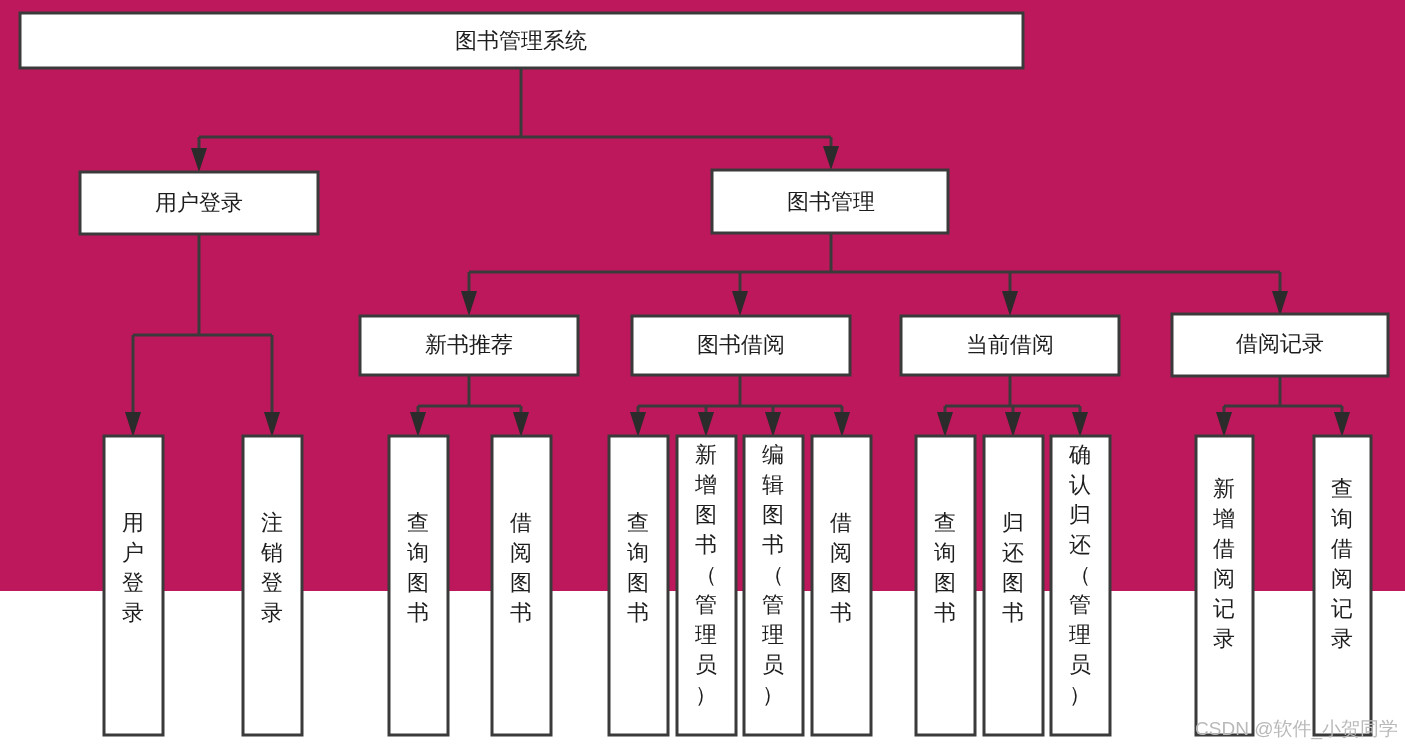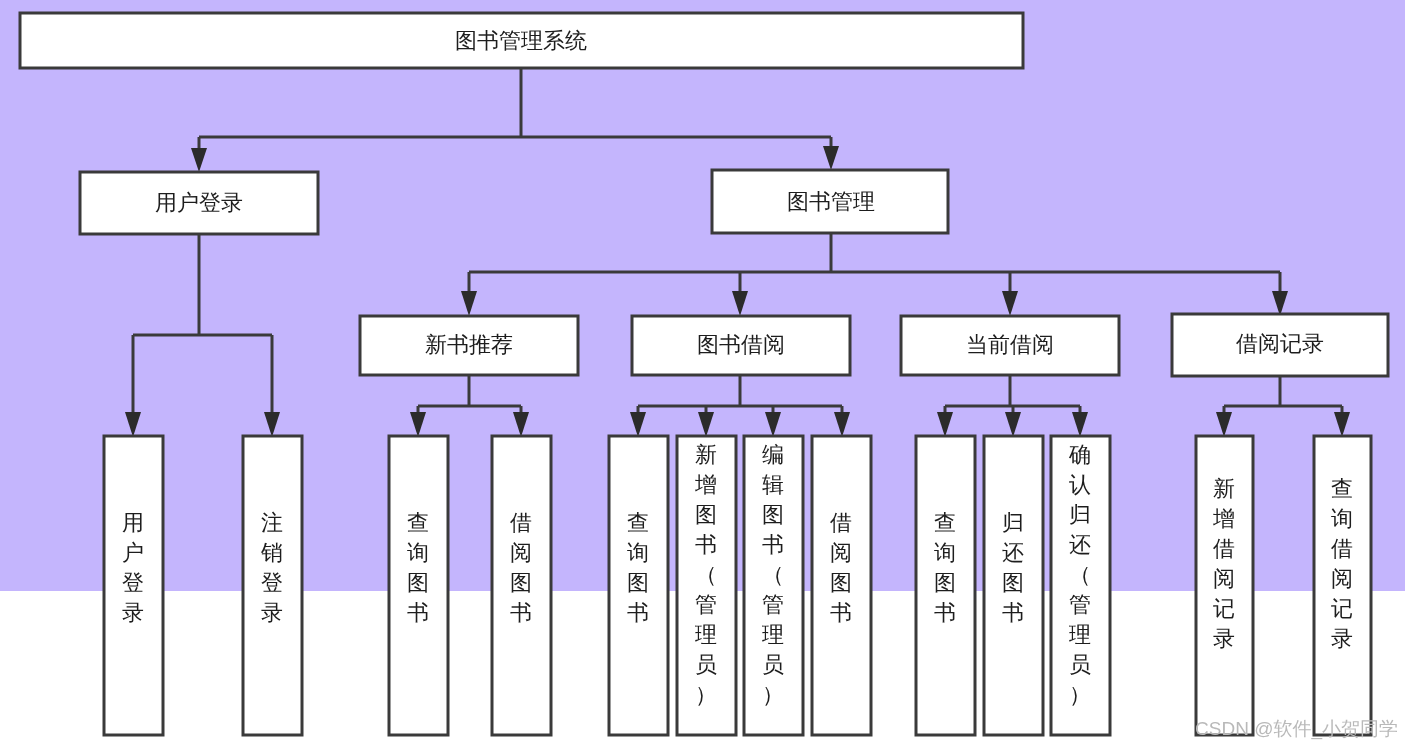--- a/index.html
+++ b/index.html
@@ -10,21 +10,21 @@
   body {
     width: 1405px;
     height: 747px;
     font-family: "Liberation Sans", "DejaVu Sans", sans-serif;
     overflow: hidden;
   }
   #diagram-root {
     position: relative;
     width: 1405px;
     height: 591px;
-    background: #c4b5fd;
+    background: #be185d;
   }
   svg.diagram-canvas {
     position: absolute;
     top: 0;
     left: 0;
     width: 1405px;
     height: 747px;
   }
   .node-box {
     fill: #ffffff;

